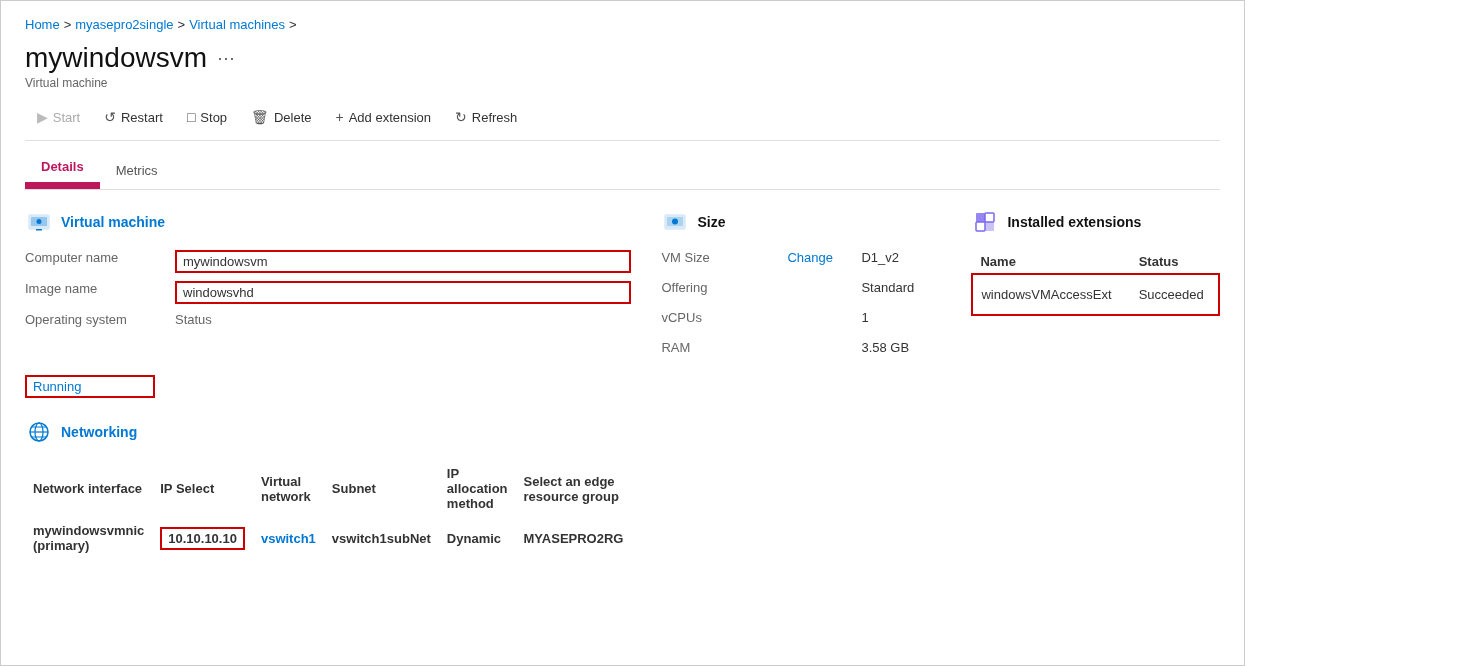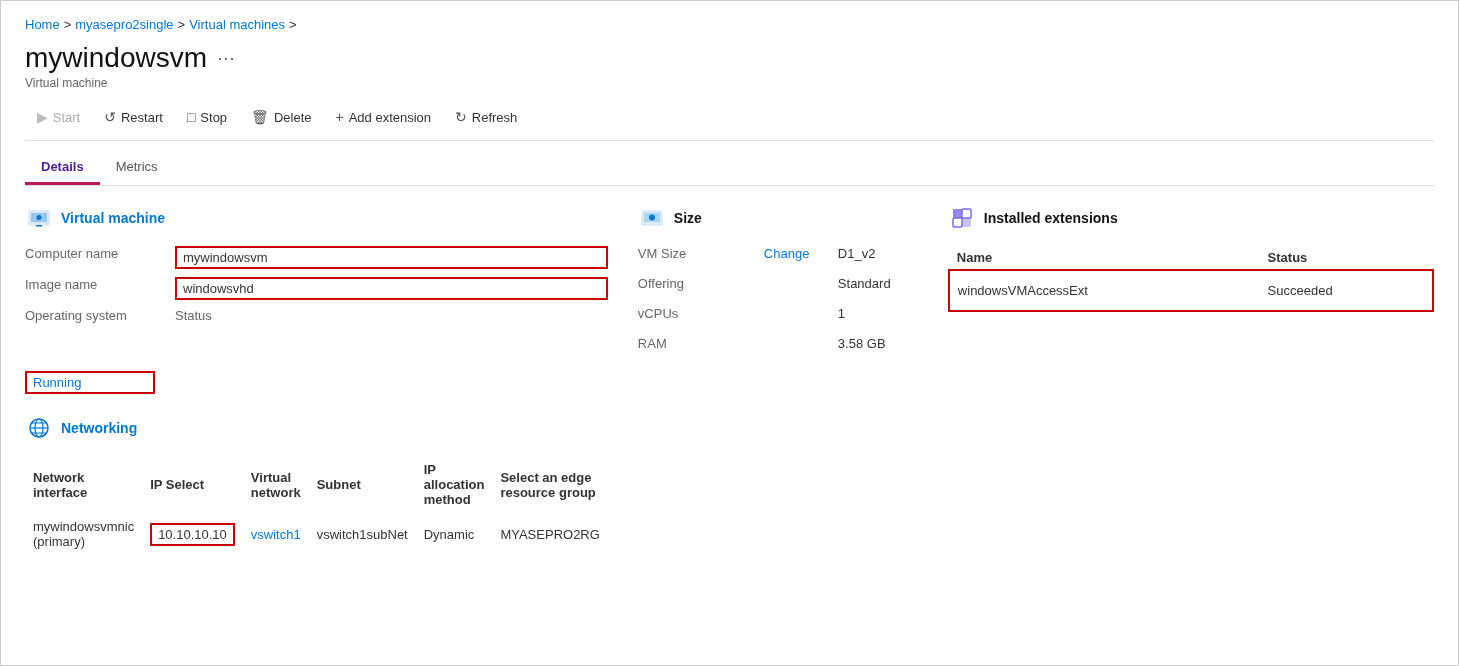--- a/index.html
+++ b/index.html
@@ -3,21 +3,21 @@
   <meta charset="utf-8">
   <style>
     * { box-sizing: border-box; margin: 0; padding: 0; }
     body {
       font-family: 'Segoe UI', Arial, sans-serif;
       font-size: 13px;
       color: #333;
       background: #fff;
     }
     .page-container {
-      width: 1459px;
+      width: 1245px;
       min-height: 666px;
       background: #fff;
       border: 1px solid #ccc;
       padding: 16px 24px;
     }
     .breadcrumb {
       display: flex;
       align-items: center;
       gap: 4px;
       font-size: 13px;
@@ -88,22 +88,22 @@
       margin-bottom: 18px;
     }
     .tab {
       padding: 8px 16px;
       font-size: 13px;
       cursor: pointer;
       color: #555;
       border-bottom: 3px solid transparent;
     }
     .tab.active {
-      color: #4c1d95;
-      border-bottom: 3px solid #be185d;
+      color: #be185d;
+      border-bottom: 7px solid #be185d;
       font-weight: 600;
     }
 
     .section-header {
       display: flex;
       align-items: center;
       gap: 8px;
       margin-bottom: 14px;
     }
     .section-icon {
@@ -157,20 +157,21 @@
       font-size: 13px;
     }
     .net-table th {
       text-align: left;
       font-weight: 600;
       padding: 6px 8px;
     }
     .net-table td {
       padding: 6px 8px;
       color: #333;
+      font-weight: bold;
     }
     .net-table td.blue { color: #0078d4; cursor: pointer; }
     .ip-box {
       border: 2px solid #cc0000;
       padding: 2px 6px;
       display: inline-block;
     }
 
     
     .vm-icon-svg, .size-icon-svg, .ext-icon-svg, .net-icon-svg {

